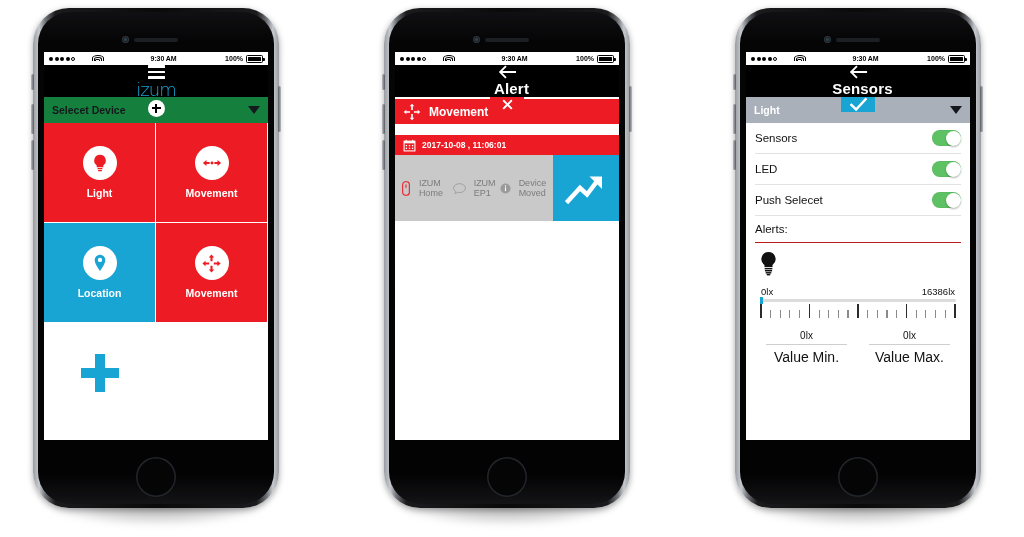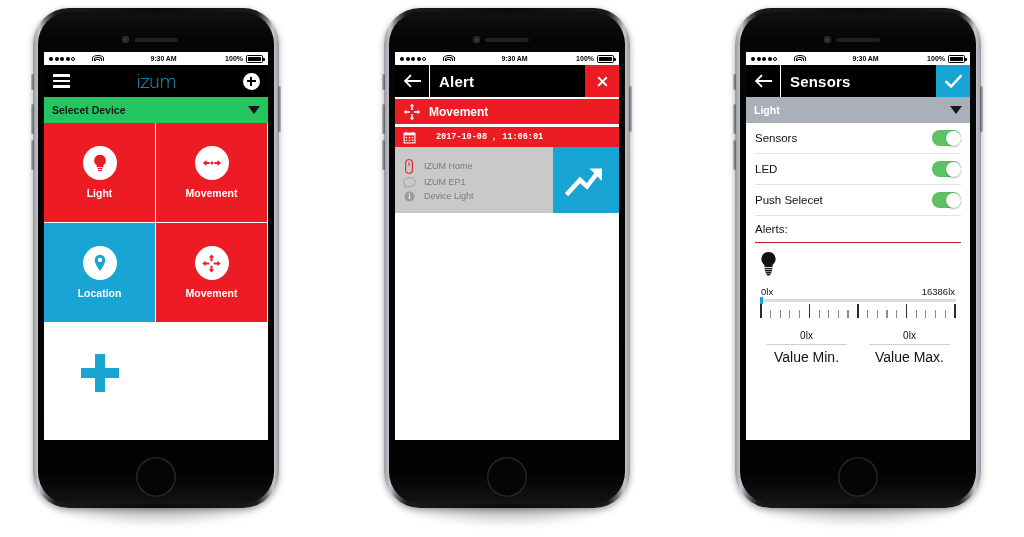--- a/index.html
+++ b/index.html
@@ -53,40 +53,40 @@
   .wifi i.a{width:10px;height:5px;margin-left:-5px;top:0;}
   .wifi i.b{width:6px;height:3px;margin-left:-3px;top:2.4px;}
   .wifi i.c{width:2.4px;height:1.4px;margin-left:-1.2px;top:4.6px;border-width:1.1px;}
   .sb-time{flex:1;text-align:center;letter-spacing:-.1px;}
   .sb-right{display:flex;align-items:center;gap:3px;}
   .batt{width:17px;height:8px;border:1px solid #000;border-radius:1.5px;position:relative;padding:1px;box-sizing:border-box;}
   .batt i{display:block;width:100%;height:100%;background:#000;border-radius:.5px;}
   .batt:after{content:"";position:absolute;right:-2.5px;top:2px;width:1.5px;height:3px;background:#000;border-radius:0 1px 1px 0;}
 
   
-  .navbar{height:32px;background:#000;display:flex;align-items:center;position:relative;}
+  .navbar{height:32px;background:#000;display:flex;align-items:center;position:relative;flex-direction:column;}
   .nav-left{width:34px;display:flex;align-items:center;justify-content:center;}
   .nav-div{width:1px;height:32px;background:#fff;}
   .nav-title{flex:1;color:#fff;font-size:15px;font-weight:bold;padding-left:9px;letter-spacing:.2px;}
   .nav-action{width:34px;height:32px;display:flex;align-items:center;justify-content:center;}
   .nav-action.red{background:#ed1c24;}
   .nav-action.cyan{background:#19a5d4;}
 
   .hamb{display:flex;flex-direction:column;gap:3px;}
   .hamb span{display:block;width:17px;height:2.6px;background:#fff;border-radius:.5px;}
   .plusbtn{width:17px;height:17px;border-radius:50%;background:#fff;position:relative;}
   .plusbtn:before,.plusbtn:after{content:"";position:absolute;background:#000;}
   .plusbtn:before{left:4px;top:7.6px;width:9px;height:2px;}
   .plusbtn:after{left:7.5px;top:4px;width:2px;height:9px;}
 
   .logo{flex:1;text-align:center;font-size:18px;letter-spacing:-1px;color:#19a5d4;
         font-family:"DejaVu Sans",sans-serif;font-weight:300;}
 
   
-  .selbar{height:26px;background:#22c55e;display:flex;align-items:center;padding:0 8px;
+  .selbar{height:26px;background:#15803d;display:flex;align-items:center;padding:0 8px;
           font-size:10.5px;font-weight:bold;color:#15181c;justify-content:space-between;}
   .selbar.dark{background:#a9b0ba;color:#fff;}
   .caret{width:0;height:0;border-left:6px solid transparent;border-right:6px solid transparent;border-top:8px solid #15181c;}
 
   
   .grid{display:grid;grid-template-columns:1fr 1fr;grid-auto-rows:100px;background:#fff;}
   .tile{position:relative;display:flex;flex-direction:column;align-items:center;justify-content:center;
         gap:7px;box-sizing:border-box;border-right:1px solid #fff;border-bottom:1px solid #fff;}
   .tile.red{background:#ed1c24;}
   .tile.cyan{background:#19a5d4;}
@@ -97,24 +97,24 @@
   .tile.cyan .circ svg{fill:#19a5d4;}
   .bigplus{width:38px;height:38px;position:relative;}
   .bigplus:before,.bigplus:after{content:"";position:absolute;background:#19a5d4;}
   .bigplus:before{left:0;top:14px;width:38px;height:10px;}
   .bigplus:after{left:14px;top:0;width:10px;height:38px;}
 
   
   .alert-body{background:#fff;height:329px;}
   .alert-cat{height:25px;background:#ed1c24;display:flex;align-items:center;gap:8px;padding:0 8px;
              color:#fff;font-size:12px;font-weight:bold;margin-top:2px;}
-  .alert-date{height:20px;background:#ed1c24;display:flex;align-items:center;gap:20px;padding:0 8px;
-              color:#fff;font-size:8.5px;font-weight:bold;margin-top:3px;font-family:Liberation Mono, monospace;}
+  .alert-date{height:20px;background:#ed1c24;display:flex;align-items:center;gap:6px;padding:0 8px;
+              color:#fff;font-size:8.5px;font-weight:bold;margin-top:11px;}
   .alert-card{display:flex;background:#c9c9c9;height:66px;}
-  .alert-lines{flex:1;display:flex;flex-direction:column;justify-content:center;gap:3px;padding-left:7px;}
+  .alert-lines{flex:1;display:flex;flex-direction:row;justify-content:center;gap:3px;padding-left:7px;}
   .aline{display:flex;align-items:center;gap:8px;color:#7b7b7b;font-size:9px;}
   .aline .ic{width:14px;display:flex;justify-content:center;}
   .chart-tile{width:66px;background:#19a5d4;display:flex;align-items:center;justify-content:center;}
 
   
   .sens-list{background:#fff;padding:0 9px;}
   .srow{height:30px;display:flex;align-items:center;justify-content:space-between;
         border-bottom:1px solid #e2e2e2;}
   .srow-label{font-size:11.5px;color:#111;}
   .toggle{width:29px;height:16px;border-radius:9px;background:#5ec264;position:relative;
@@ -347,21 +347,21 @@
               <span>IZUM  EP1</span>
             </div>
             <div class="aline">
               <span class="ic">
                 <svg width="11" height="11" viewBox="0 0 24 24">
                     <circle cx="12" cy="12" r="11" fill="#9a9a9a"></circle>
                     <rect x="10.8" y="9.6" width="2.4" height="8" fill="#fff"></rect>
                     <circle cx="12" cy="6.6" r="1.5" fill="#fff"></circle>
                   </svg>
               </span>
-              <span>Device Light</span>
+              <span>Device Moved</span>
             </div>
           </div>
           <div class="chart-tile">
             <svg width="42" height="36" viewBox="0 0 42 36">
               <path d="M3 31L15 18l7 6.5L33 10" fill="none" stroke="#fff" stroke-width="4.5" stroke-linecap="square"></path>
               <path d="M24.5 6.5H37V19z" fill="#fff"></path>
             </svg>
           </div>
         </div>
       </div>

